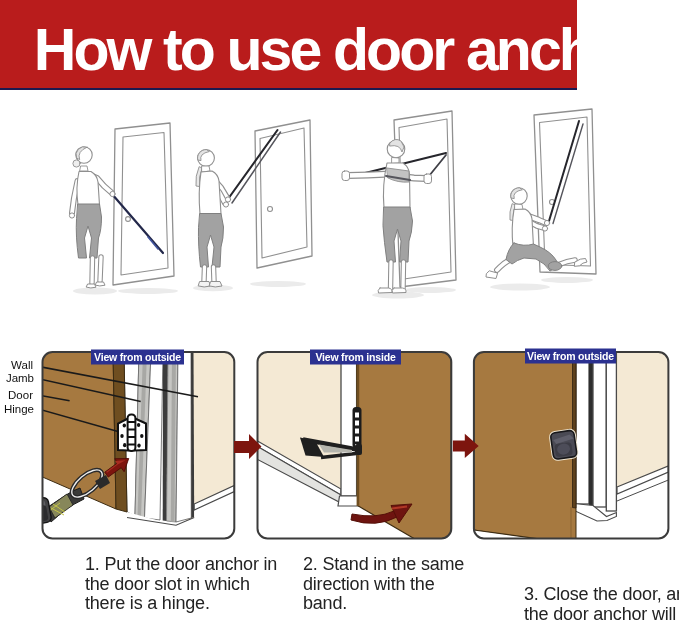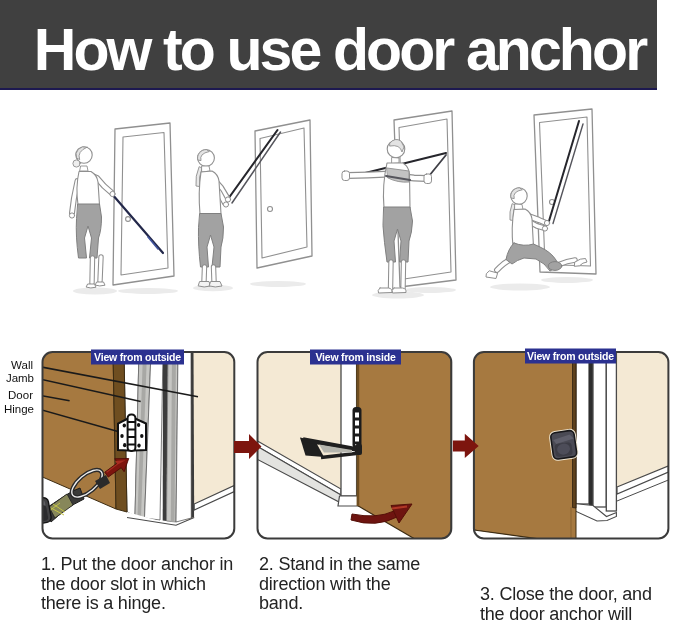--- a/index.html
+++ b/index.html
@@ -1,23 +1,23 @@
 <!DOCTYPE html>
 <html><head>
 <meta charset="utf-8">
 <style>
   html,body{margin:0;padding:0;}
   body{width:679px;height:621px;background:#ffffff;position:relative;overflow:hidden;
        font-family:"Liberation Sans", sans-serif;}
-  #banner{position:absolute;left:0;top:0;width:657px;height:88px;background:#404040;
+  #banner{position:absolute;left:0;top:0;width:577px;height:88px;background:#b91c1c;
           border-bottom:2px solid #1d1950;}
   #banner .t{position:absolute;left:0;top:16px;width:679px;text-align:center;
              color:#ffffff;font-size:59px;font-weight:bold;letter-spacing:-2.9px;}
   #art{position:absolute;left:0;top:0;}
-  .cap{position:absolute;color:#232323;font-size:18px;line-height:19.5px;letter-spacing:-0.2px;}
+  .cap{position:absolute;color:#232323;font-size:18px;line-height:19.5px;letter-spacing:-0.2px;margin-left:44px;}
 </style>
 </head>
 <body>
 <div id="banner">
     <div class="t">How to use door anchor</div>
   </div>
 
 <svg id="art" width="679" height="621" viewBox="0 0 679 621">
 
 <g stroke-linejoin="round" stroke-linecap="round">

